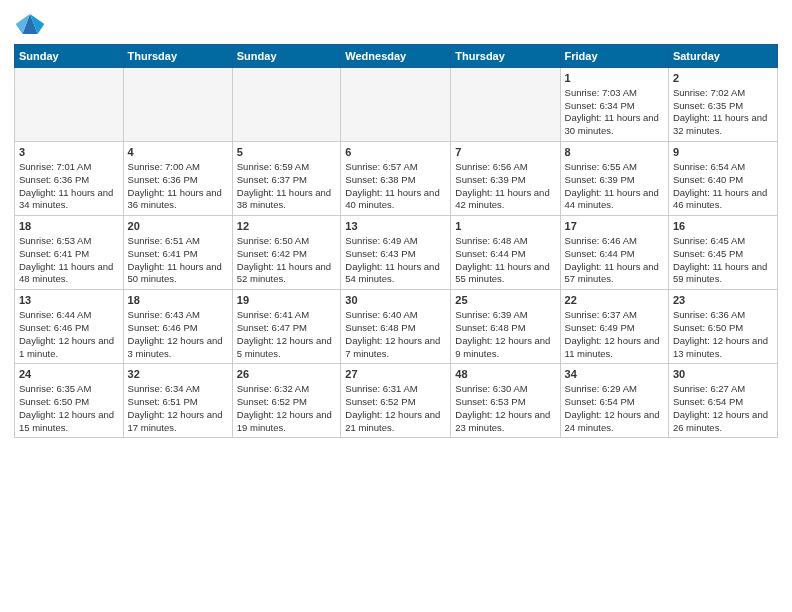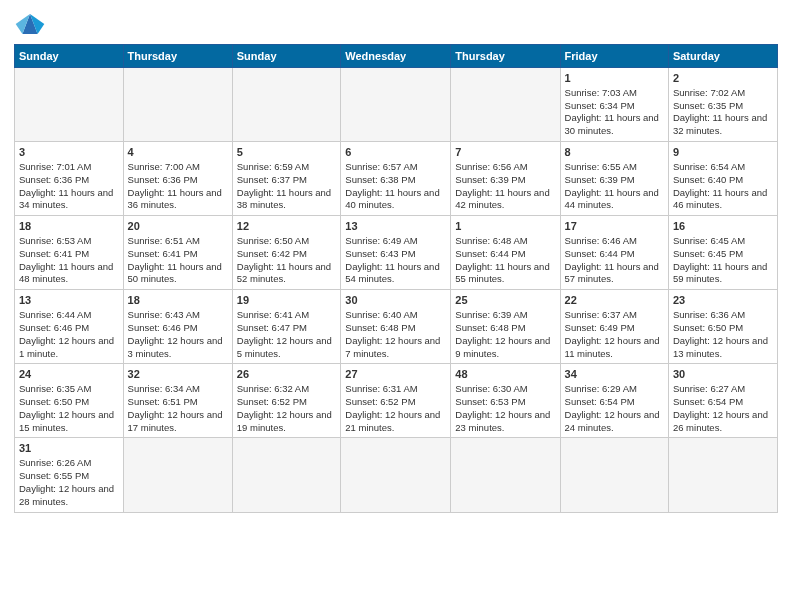--- a/index.html
+++ b/index.html
@@ -168,24 +168,15 @@
         </tr>
         <tr>
           <td class="has-data"><span class="day-num">24</span><span>Sunrise: 6:35 AM<br>Sunset: 6:50 PM<br>Daylight: 12 hours and 15 minutes.</span></td>
           <td class="has-data"><span class="day-num">32</span><span>Sunrise: 6:34 AM<br>Sunset: 6:51 PM<br>Daylight: 12 hours and 17 minutes.</span></td>
           <td class="has-data"><span class="day-num">26</span><span>Sunrise: 6:32 AM<br>Sunset: 6:52 PM<br>Daylight: 12 hours and 19 minutes.</span></td>
           <td class="has-data"><span class="day-num">27</span><span>Sunrise: 6:31 AM<br>Sunset: 6:52 PM<br>Daylight: 12 hours and 21 minutes.</span></td>
           <td class="has-data"><span class="day-num">48</span><span>Sunrise: 6:30 AM<br>Sunset: 6:53 PM<br>Daylight: 12 hours and 23 minutes.</span></td>
           <td class="has-data"><span class="day-num">34</span><span>Sunrise: 6:29 AM<br>Sunset: 6:54 PM<br>Daylight: 12 hours and 24 minutes.</span></td>
           <td class="has-data"><span class="day-num">30</span><span>Sunrise: 6:27 AM<br>Sunset: 6:54 PM<br>Daylight: 12 hours and 26 minutes.</span></td>
         </tr>
-        <tr>
-          <td class="has-data"><span class="day-num">31</span><span>Sunrise: 6:26 AM<br>Sunset: 6:55 PM<br>Daylight: 12 hours and 28 minutes.</span></td>
-          <td class="empty"></td>
-          <td class="empty"></td>
-          <td class="empty"></td>
-          <td class="empty"></td>
-          <td class="empty"></td>
-          <td class="empty"></td>
-        </tr>
       </tbody>
   </table>
 </div>
 
 </body></html>

